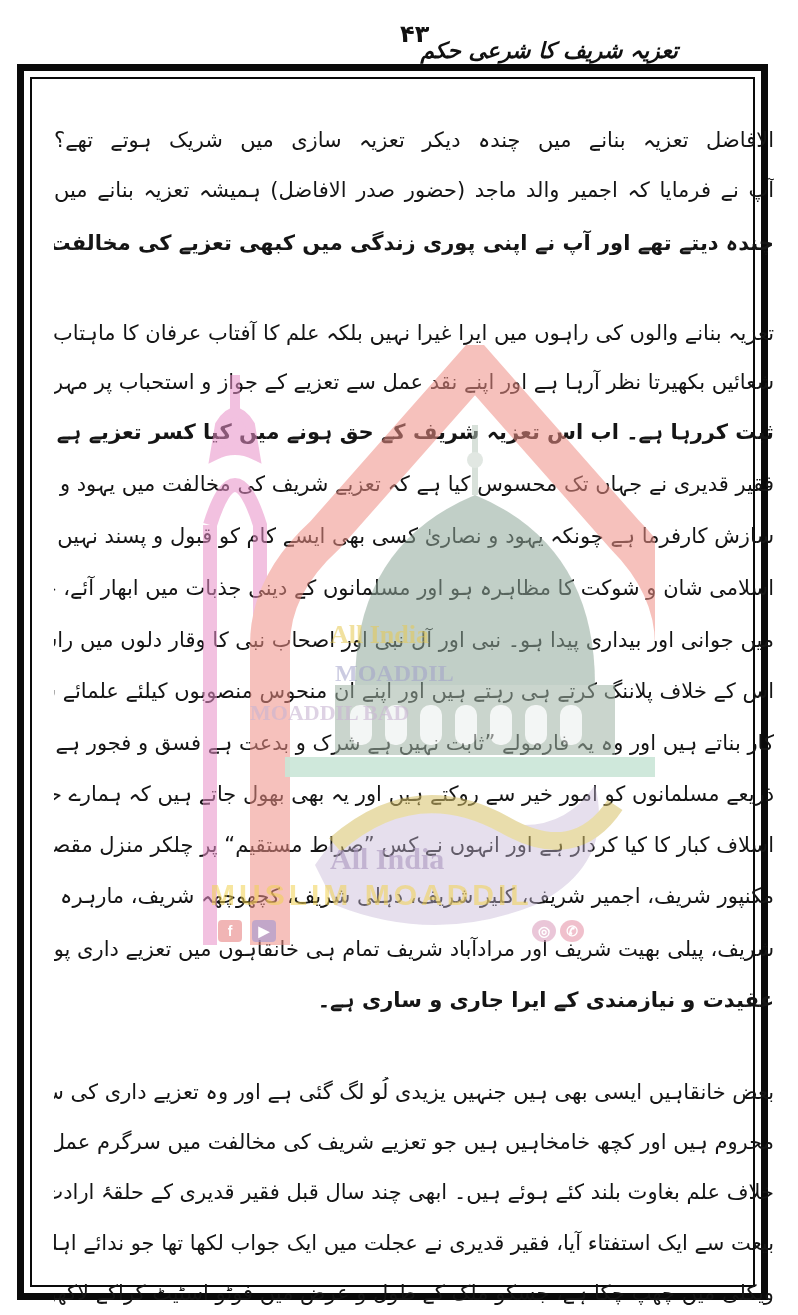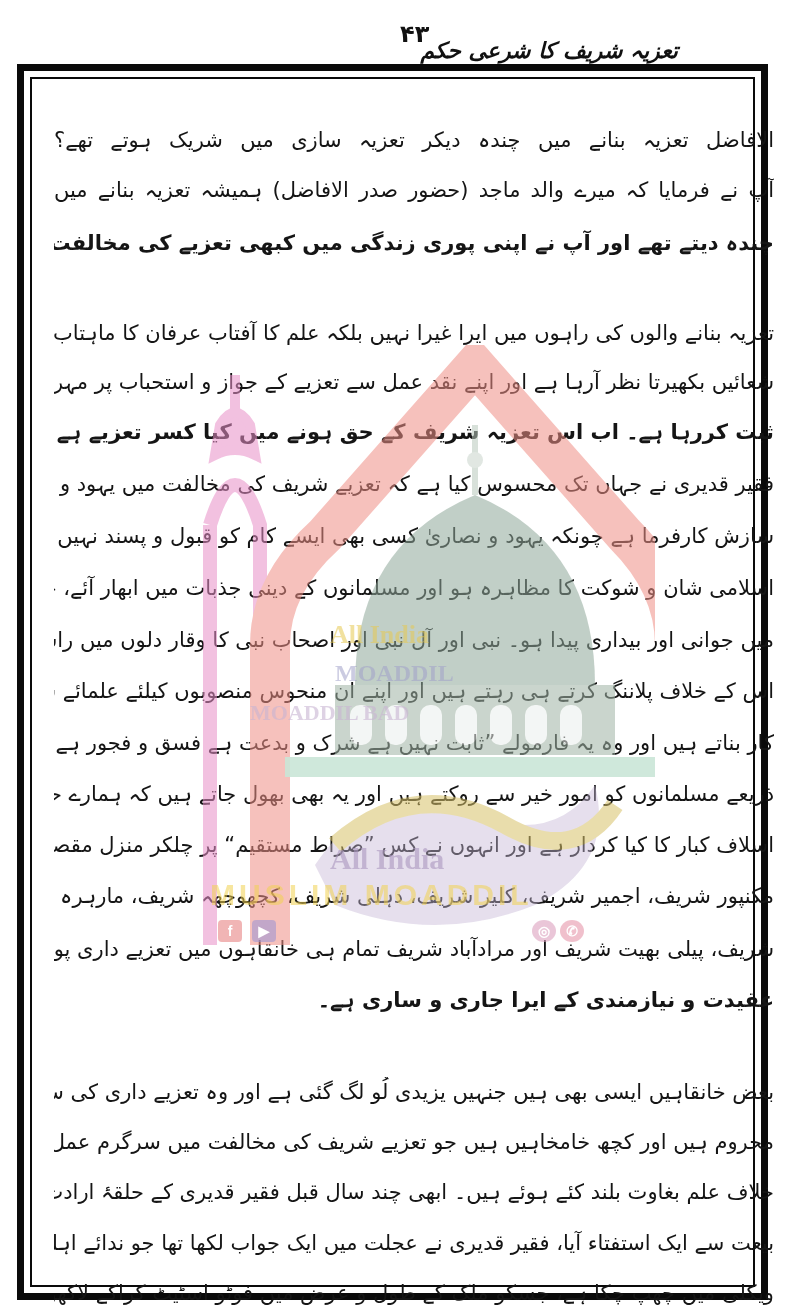--- a/index.html
+++ b/index.html
@@ -52,21 +52,21 @@
 
 <div class="page-header">
   <div class="header-title">تعزیہ شریف کا شرعی حکم</div>
   <div class="page-number">۴۳</div>
 </div>
 
 <div class="frame-outer">
   <div class="frame-inner"></div>
   <div class="text-area">
     <div class="line" style="top:14px">الافاضل تعزیہ بنانے میں چندہ دیکر تعزیہ سازی میں شریک ہوتے تھے؟</div>
-    <div class="line" style="top:64px">آپ نے فرمایا کہ میرے والد ماجد (حضور صدر الافاضل) ہمیشہ تعزیہ بنانے میں</div>
+    <div class="line" style="top:64px">آپ نے فرمایا کہ اجمیر والد ماجد (حضور صدر الافاضل) ہمیشہ تعزیہ بنانے میں</div>
     <div class="line short" style="top:117px">چندہ دیتے تھے اور آپ نے اپنی پوری زندگی میں کبھی تعزیے کی مخالفت نہ کی۔</div>
     <div class="line" style="top:207px">تعزیہ بنانے والوں کی راہوں میں ایرا غیرا نہیں بلکہ علم کا آفتاب عرفان کا ماہتاب کرنیں اور</div>
     <div class="line" style="top:256px">شعائیں بکھیرتا نظر آرہا ہے اور اپنے نقد عمل سے تعزیے کے جواز و استحباب پر مہر تصدیق</div>
     <div class="line short" style="top:306px">ثبت کررہا ہے۔ اب اس تعزیہ شریف کے حق ہونے میں کیا کسر تعزیے ہے۔</div>
     <div class="line" style="top:358px">فقیر قدیری نے جہاں تک محسوس کیا ہے کہ تعزیے شریف کی مخالفت میں یہود و نصاریٰ کی</div>
     <div class="line" style="top:410px">سازش کارفرما ہے چونکہ یہود و نصاریٰ کسی بھی ایسے کام کو قبول و پسند نہیں کرتے جس سے</div>
     <div class="line" style="top:462px">اسلامی شان و شوکت کا مظاہرہ ہو اور مسلمانوں کے دینی جذبات میں ابھار آئے، جذبۂ جہاد</div>
     <div class="line" style="top:514px">میں جوانی اور بیداری پیدا ہو۔ نبی اور آل نبی اور اصحاب نبی کا وقار دلوں میں راسخ ہو۔ وہ</div>
     <div class="line" style="top:565px">اس کے خلاف پلاننگ کرتے ہی رہتے ہیں اور اپنے ان منحوس منصوبوں کیلئے علمائے سو کو آلہ</div>
     <div class="line" style="top:617px">کار بناتے ہیں اور وہ یہ فارمولے ”ثابت نہیں ہے شرک و بدعت ہے فسق و فجور ہے“ کے</div>

